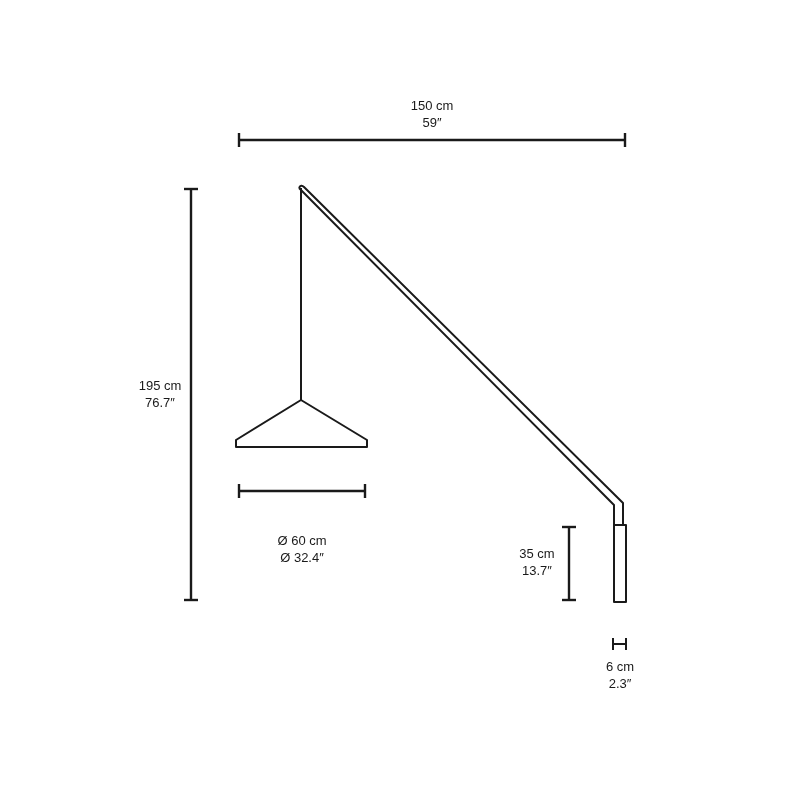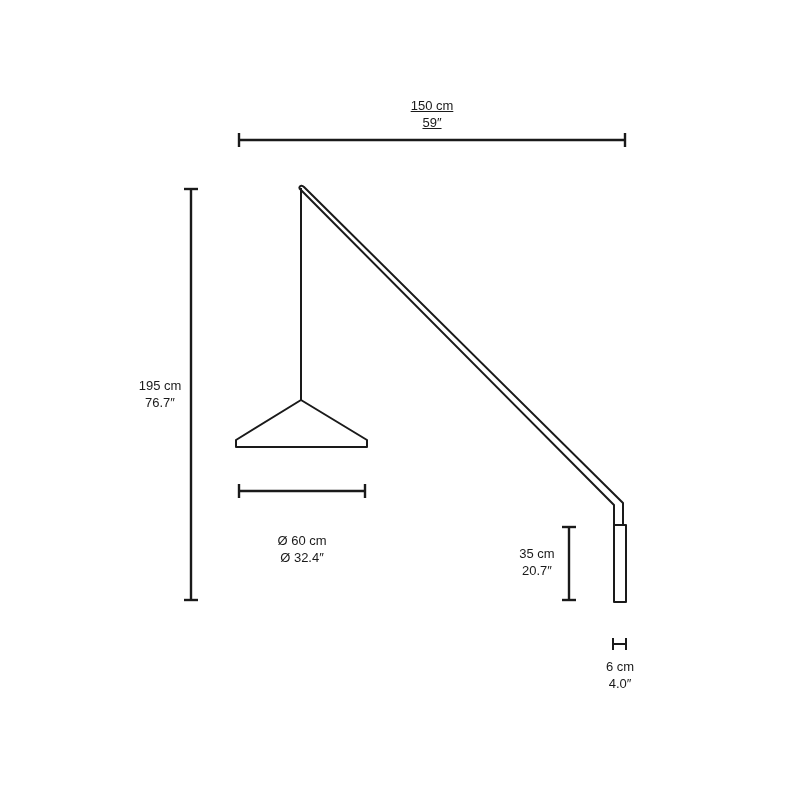--- a/index.html
+++ b/index.html
@@ -59,37 +59,37 @@
       <rect x="614" y="525" width="12" height="77"></rect>
     </g>
 
     <g stroke="#1a1a1a" stroke-width="2" fill="none">
       <line x1="613" y1="638" x2="613" y2="650"></line>
       <line x1="626" y1="638" x2="626" y2="650"></line>
       <line x1="613" y1="644" x2="626" y2="644"></line>
     </g>
   </svg>
 
-  <div class="label" style="left:382px; top:97px; width:100px;text-decoration:underline;">
+  <div class="label" style="left:382px; top:97px; width:100px;">
     <span>150 cm</span>
     <span>59″</span>
   </div>
 
   <div class="label" style="left:120px; top:377px; width:80px;">
     <span>195 cm</span>
     <span>76.7″</span>
   </div>
 
   <div class="label" style="left:252px; top:532px; width:100px;">
     <span>Ø 60 cm</span>
     <span>Ø 32.4″</span>
   </div>
 
   <div class="label" style="left:497px; top:545px; width:80px;text-align:center;">
     <span>35 cm</span>
-    <span>20.7″</span>
+    <span>13.7″</span>
   </div>
 
   <div class="label" style="left:580px; top:658px; width:80px;">
     <span>6 cm</span>
-    <span>4.0″</span>
+    <span>2.3″</span>
   </div>
 </div>
 
 </body></html>

